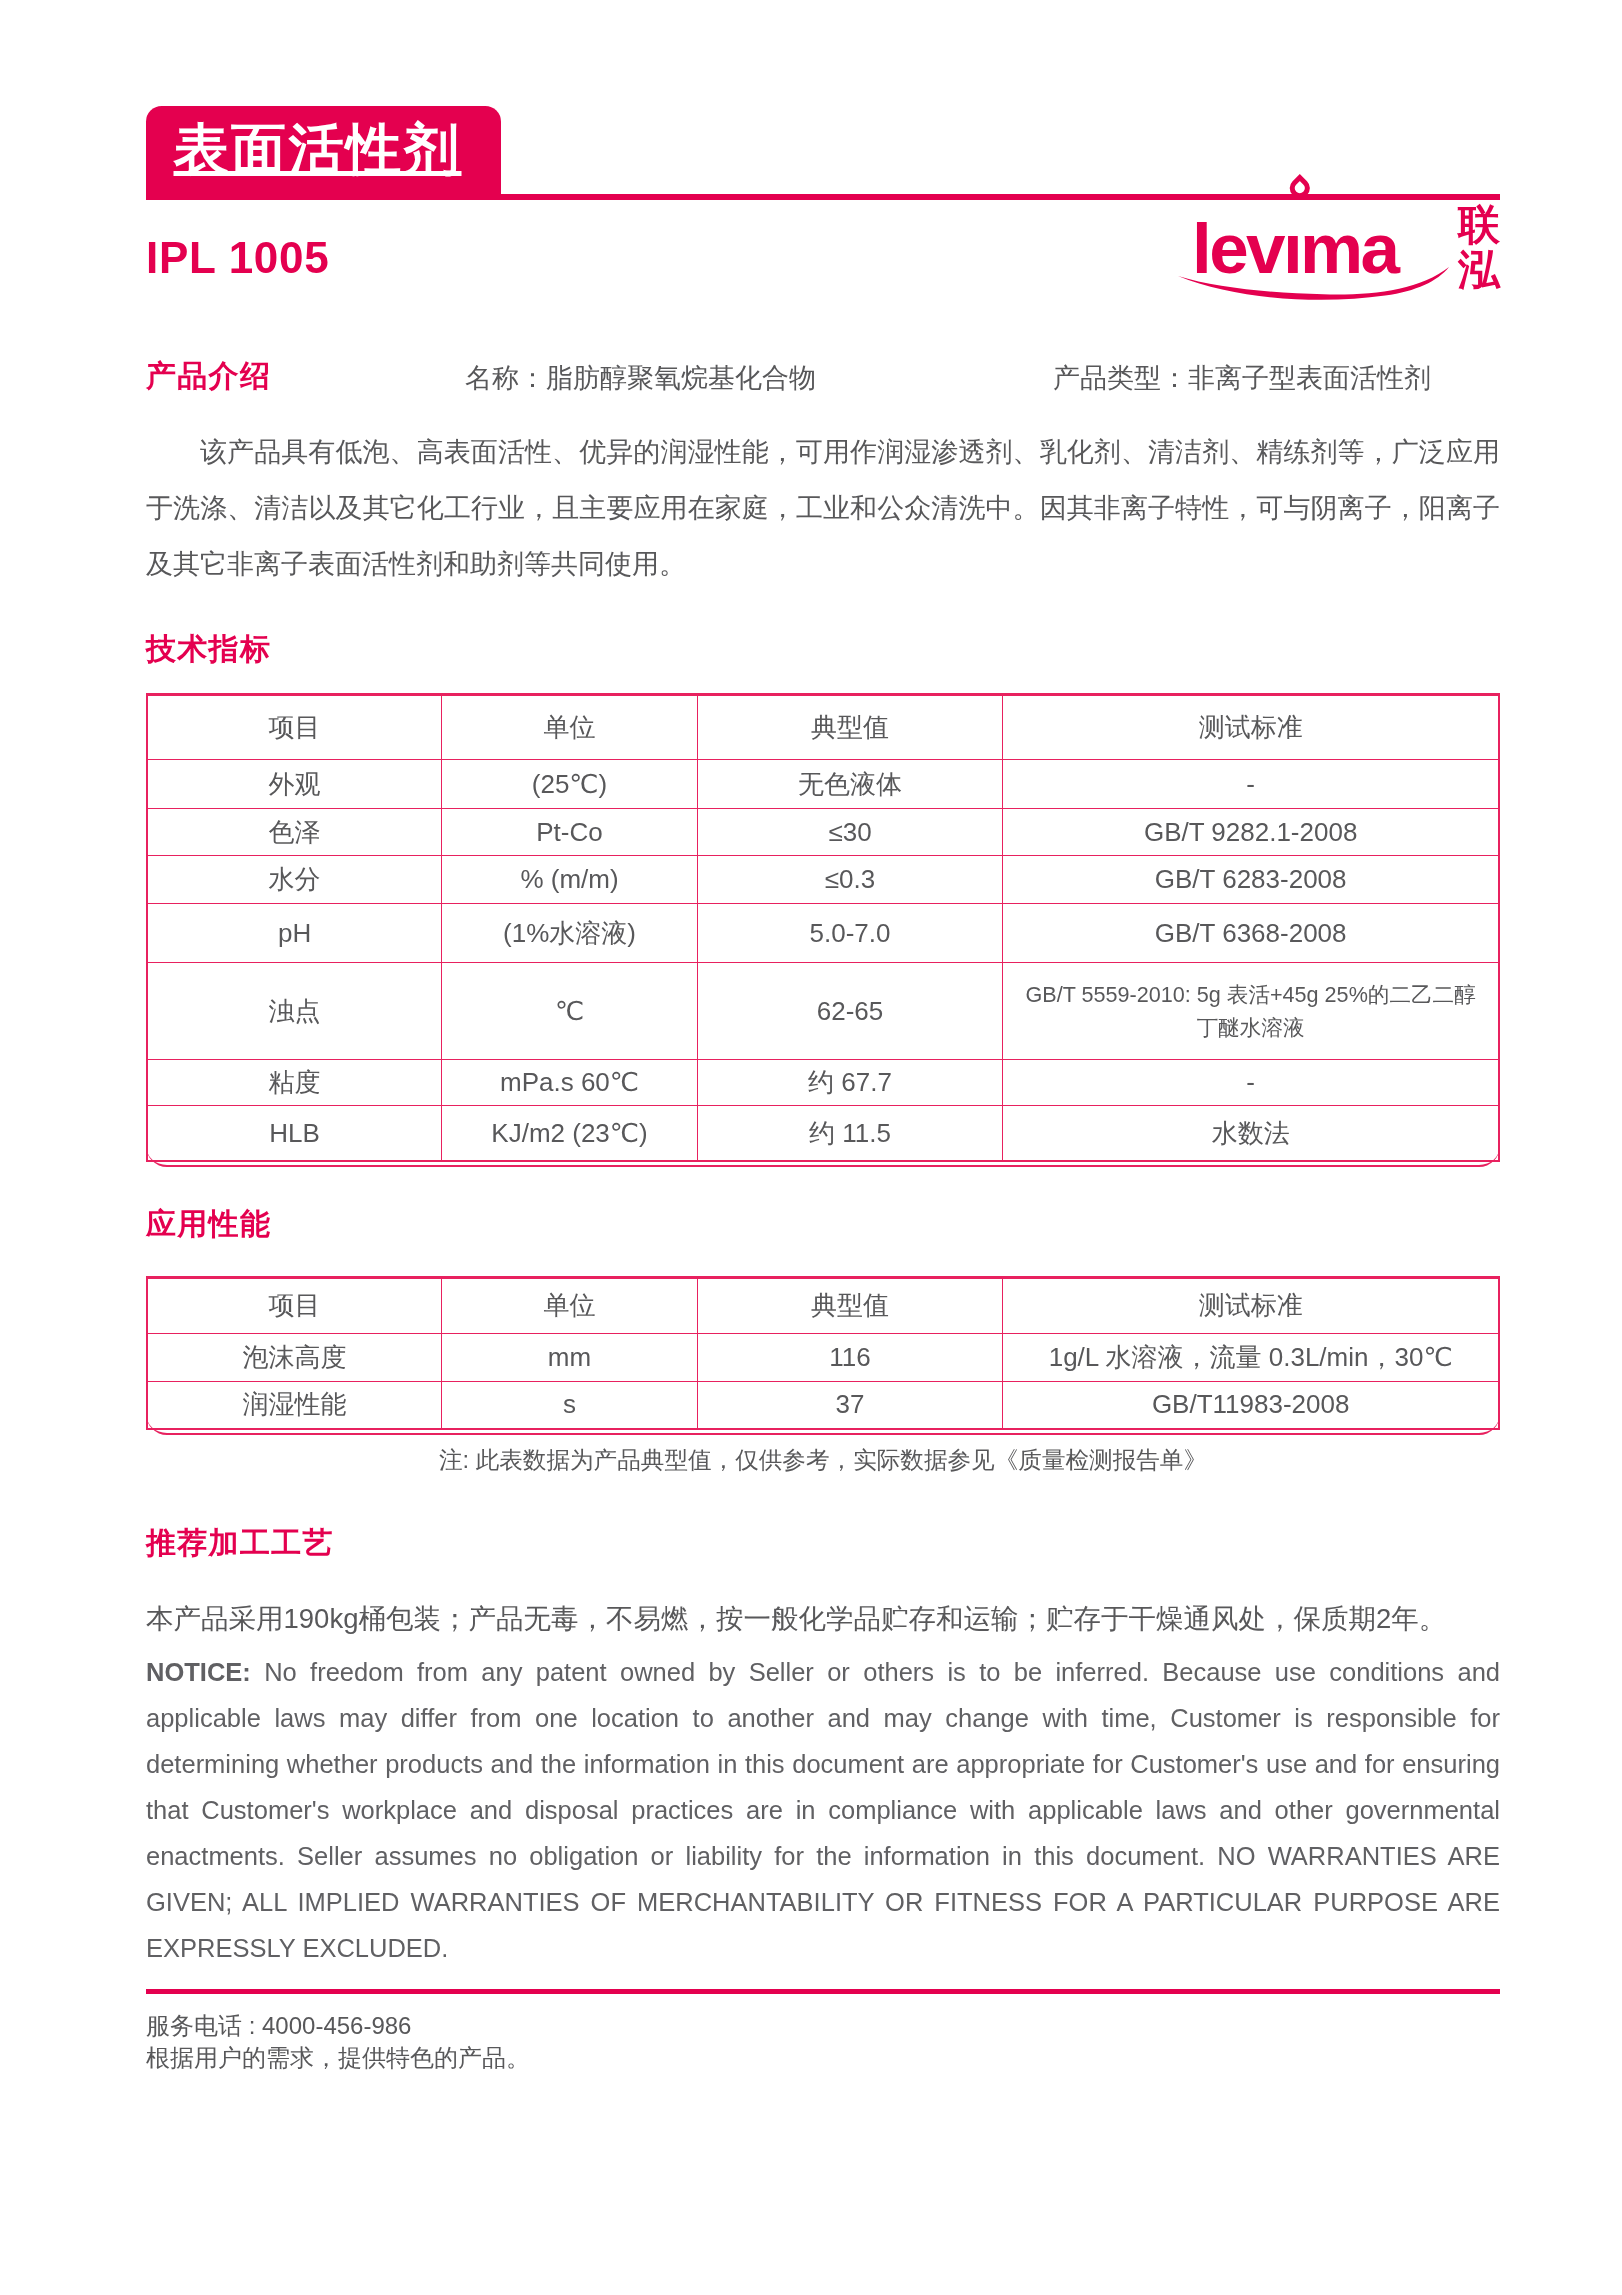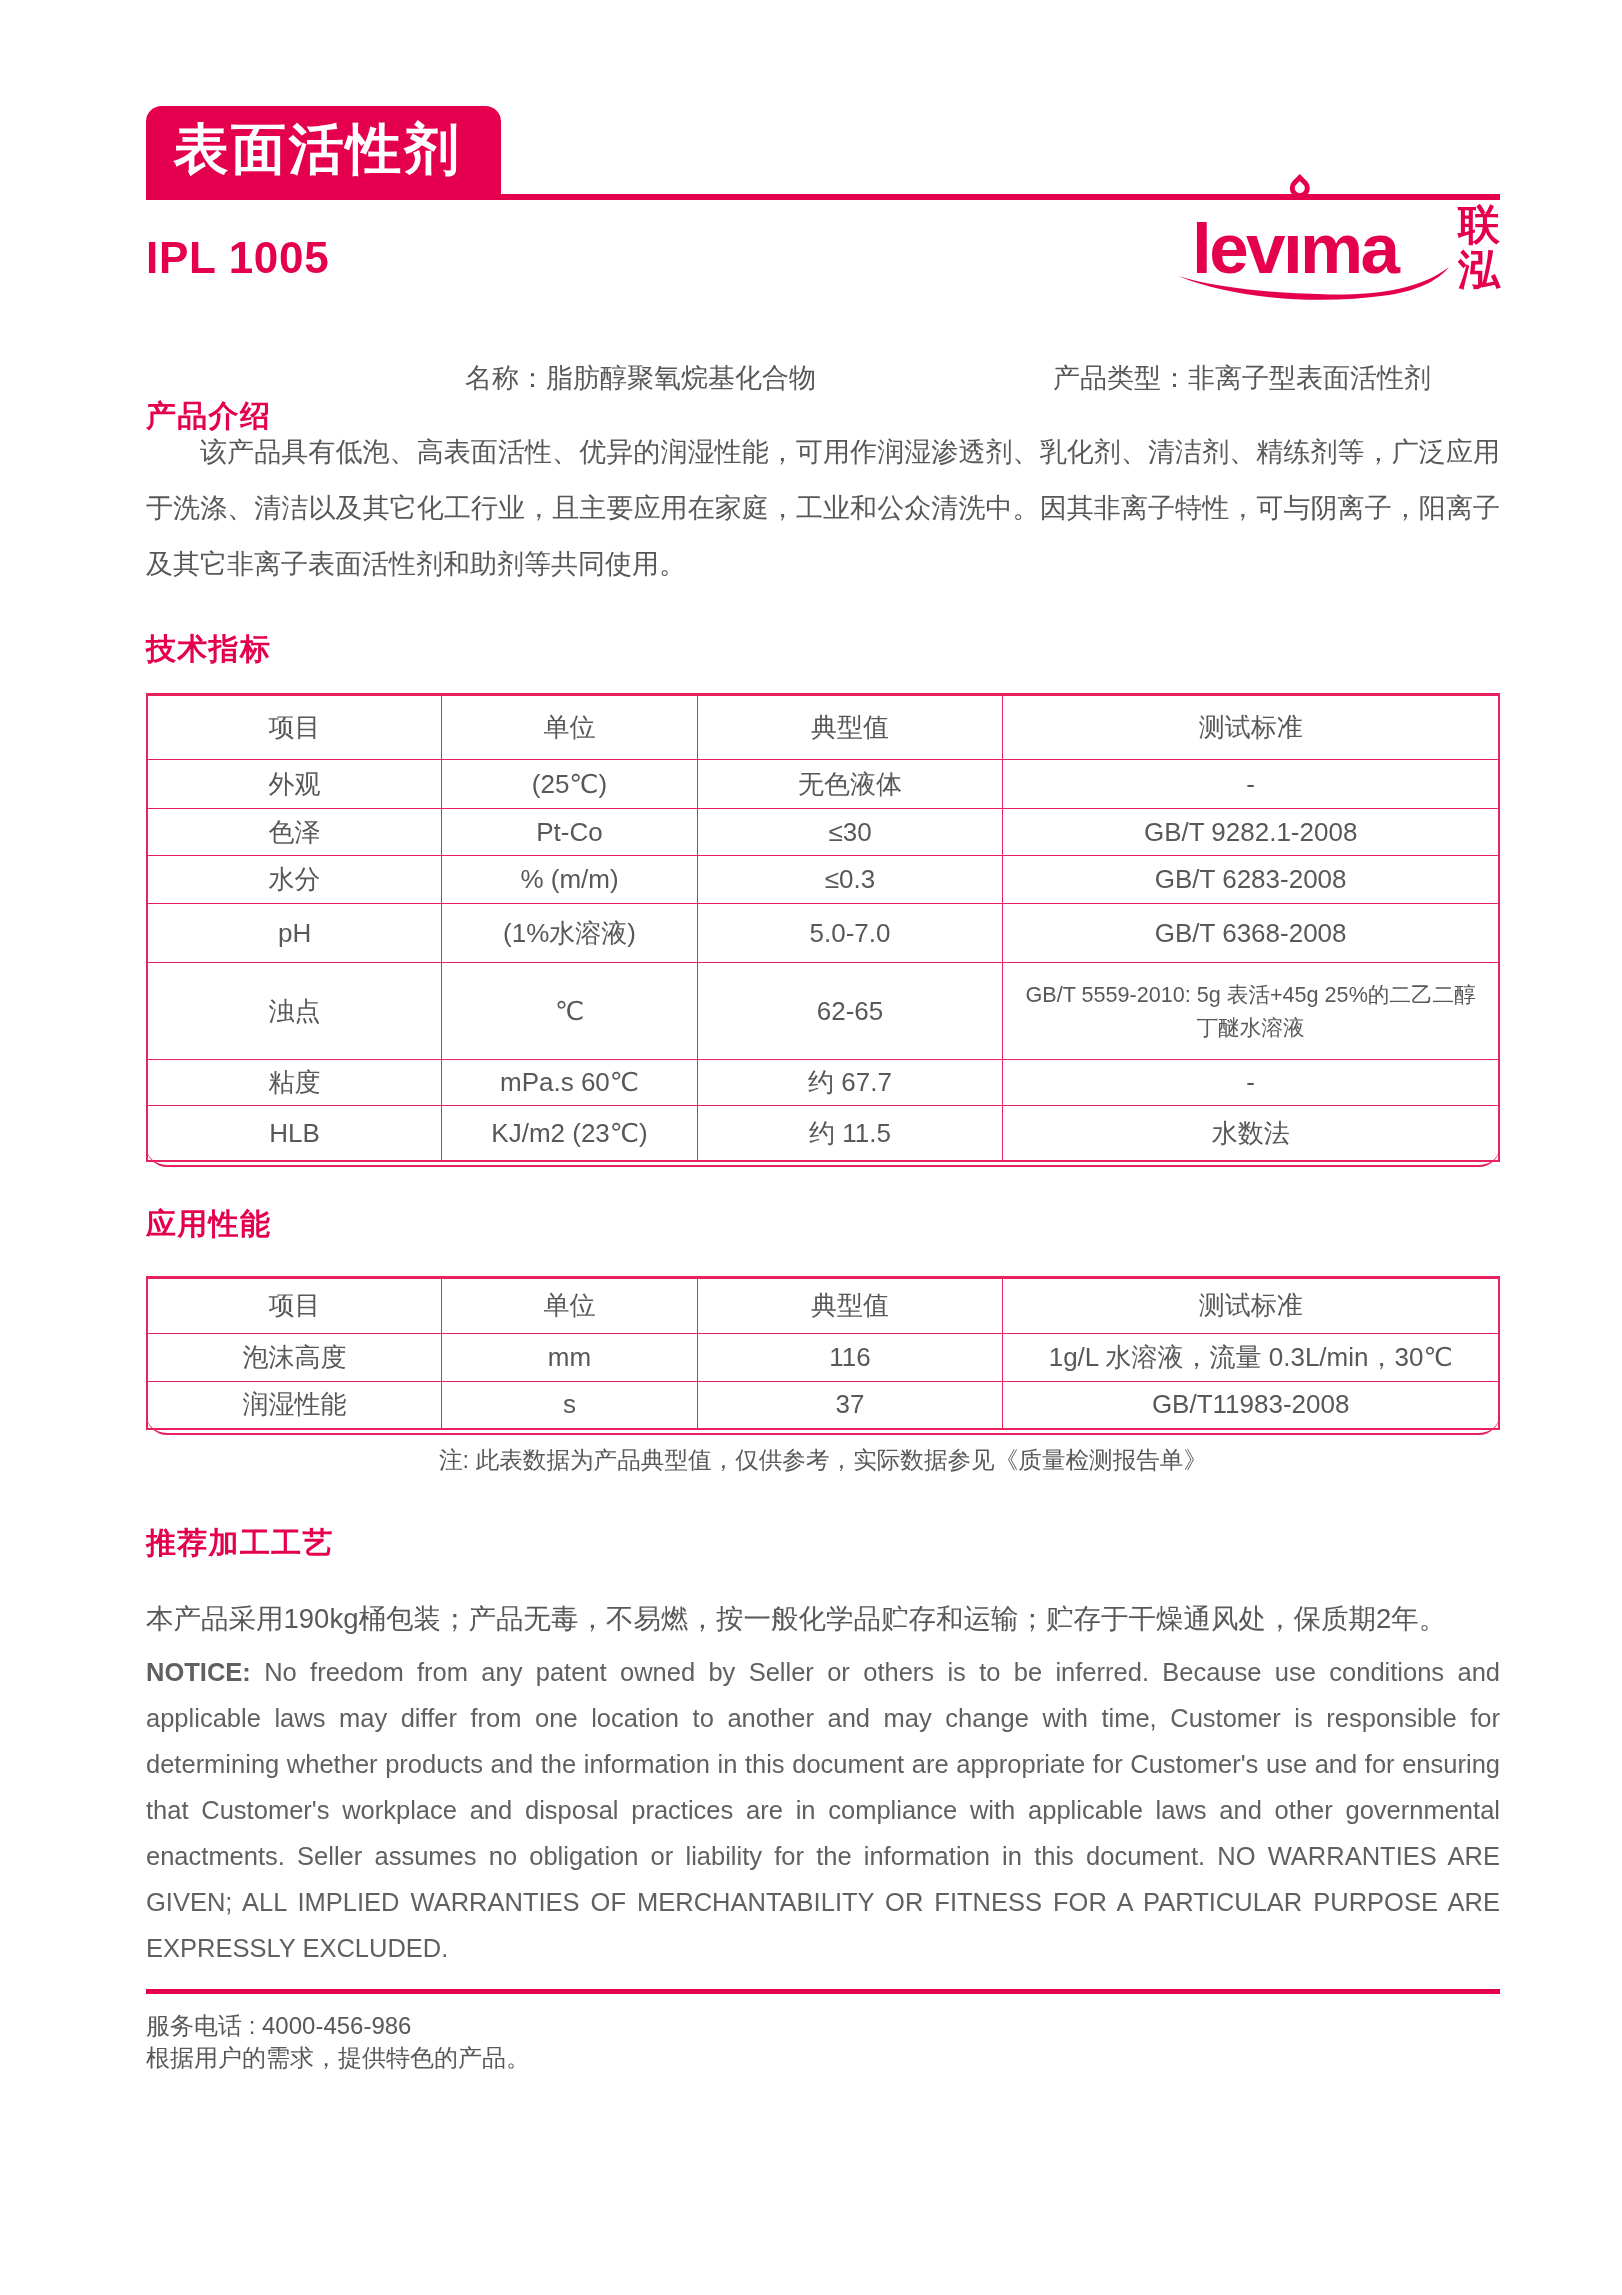--- a/index.html
+++ b/index.html
@@ -20,21 +20,21 @@
   }
   
   .masthead{position:relative;}
   .banner{
     margin-top:106px;
     width:355px;height:88px;
     background:var(--brand);
     border-radius:15.7px 15.7px 0 0;
     display:flex;align-items:center;
     padding-left:27.5px;
-    color:#fff;font-size:55px;font-weight:bold;letter-spacing:2.6px;
+    color:#fff;font-size:55px;font-weight:bold;letter-spacing:2.6px;text-decoration:underline;
   }
   .brand-rule{height:5.9px;background:var(--brand);width:100%;}
   .logo{position:absolute;top:89px;right:0;width:308px;height:111px;}
   .logo-word{
     position:absolute;left:0;top:18.3px;
     font-size:71px;font-weight:bold;color:var(--brand);
     letter-spacing:-2.6px;line-height:1;
   }
   .logo-drop{
     position:absolute;left:98px;top:-17px;
@@ -46,21 +46,21 @@
   .logo-swoosh{position:absolute;left:-15.7px;top:68px;width:275px;height:43px;}
   .logo-cjk{
     position:absolute;right:0;top:6.5px;
     font-size:42px;font-weight:bold;color:var(--brand);
     line-height:1.08;text-align:center;
   }
   
   .product-code{margin-top:33px;font-size:44px;font-weight:bold;color:var(--brand);letter-spacing:0.7px;}
   
   .intro-row{position:relative;margin-top:73px;height:42px;}
-  .sec-heading{font-size:30px;font-weight:bold;color:var(--brand);letter-spacing:1.3px;margin-top:40px;}
+  .sec-heading{font-size:30px;font-weight:bold;color:var(--brand);letter-spacing:1.3px;}
   .intro-row .sec-heading{position:absolute;left:0;top:0;}
   .intro-name{position:absolute;left:319px;top:3.9px;font-size:27px;color:var(--text);}
   .intro-type{position:absolute;left:907px;top:3.9px;font-size:27px;color:var(--text);}
   .intro-para{
     margin-top:26px;font-size:27px;line-height:56px;color:var(--text);
     text-align:justify;text-indent:2em;
   }
   
   .h-tech{margin-top:37px;}
   .h-app{margin-top:37px;}

